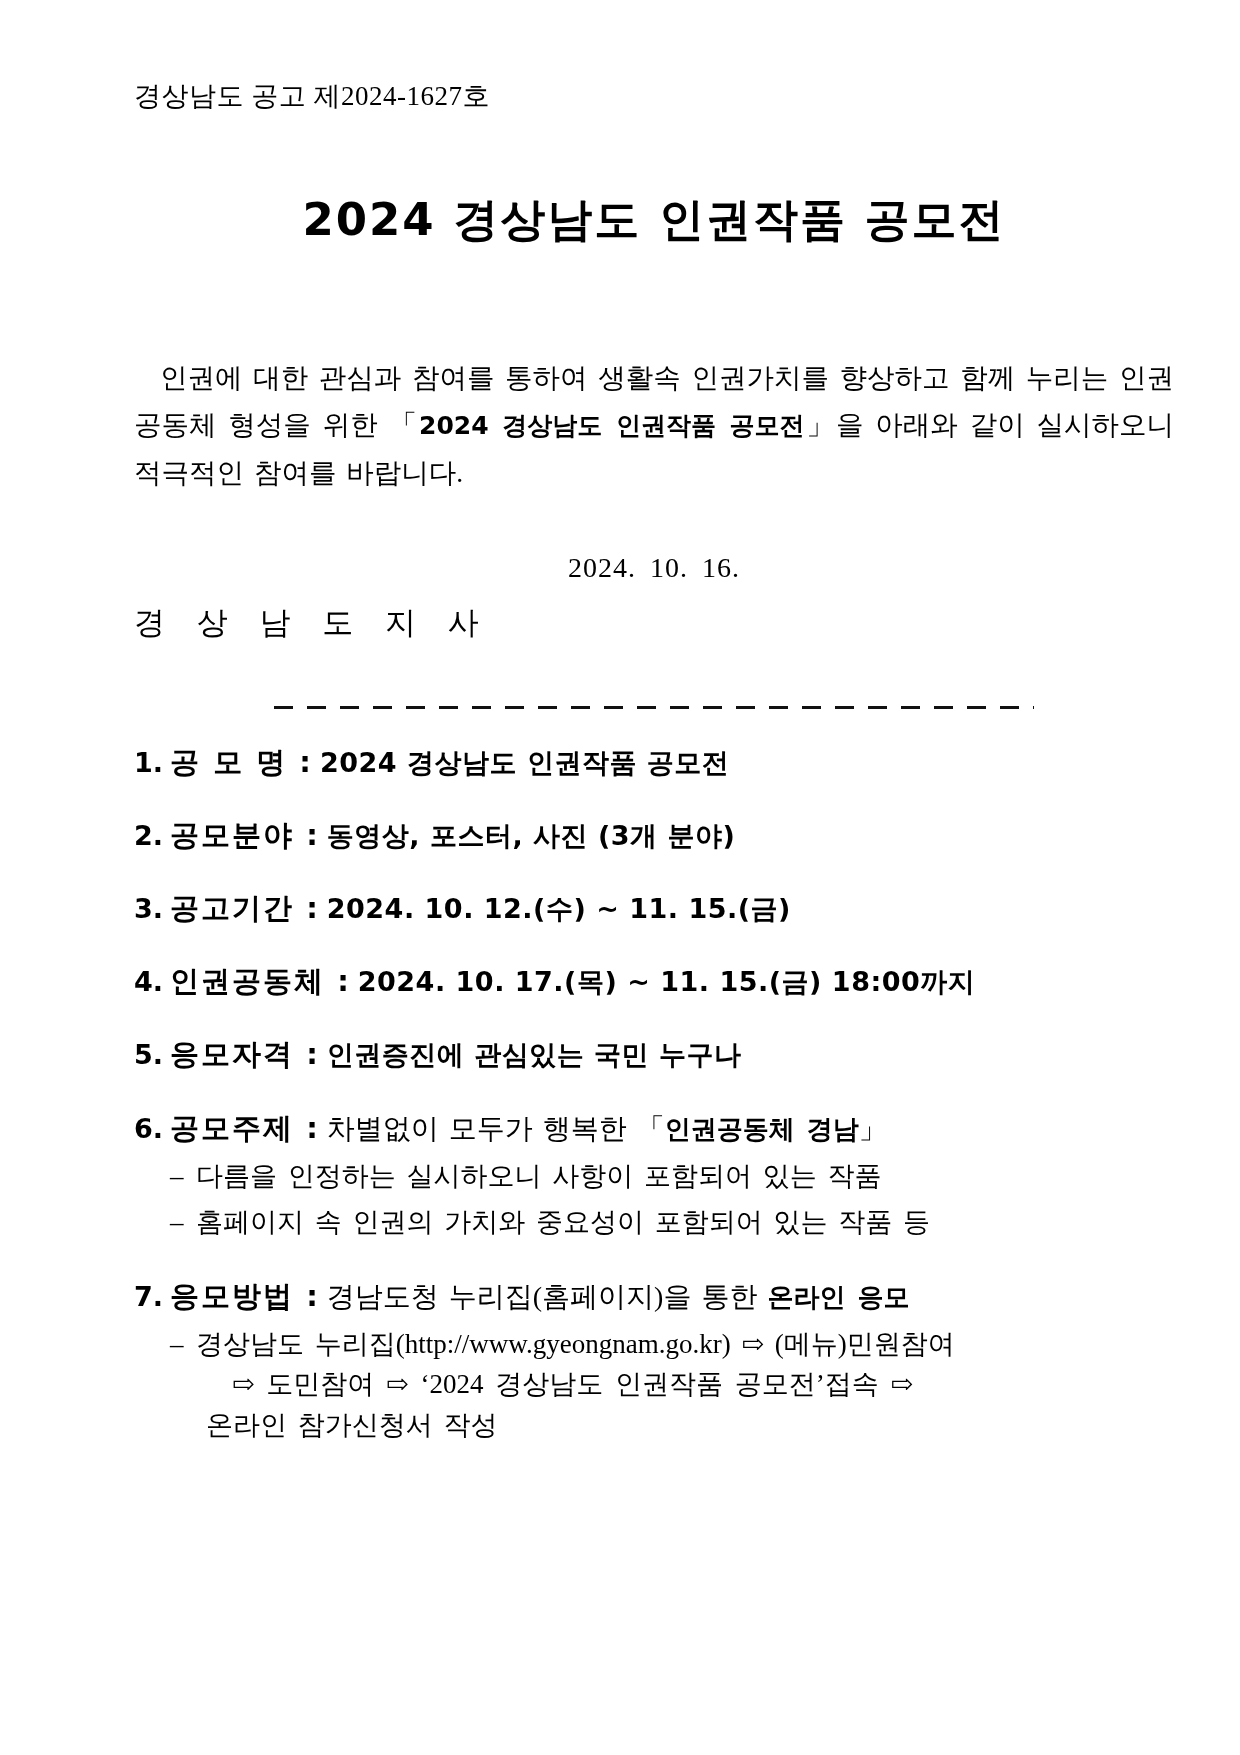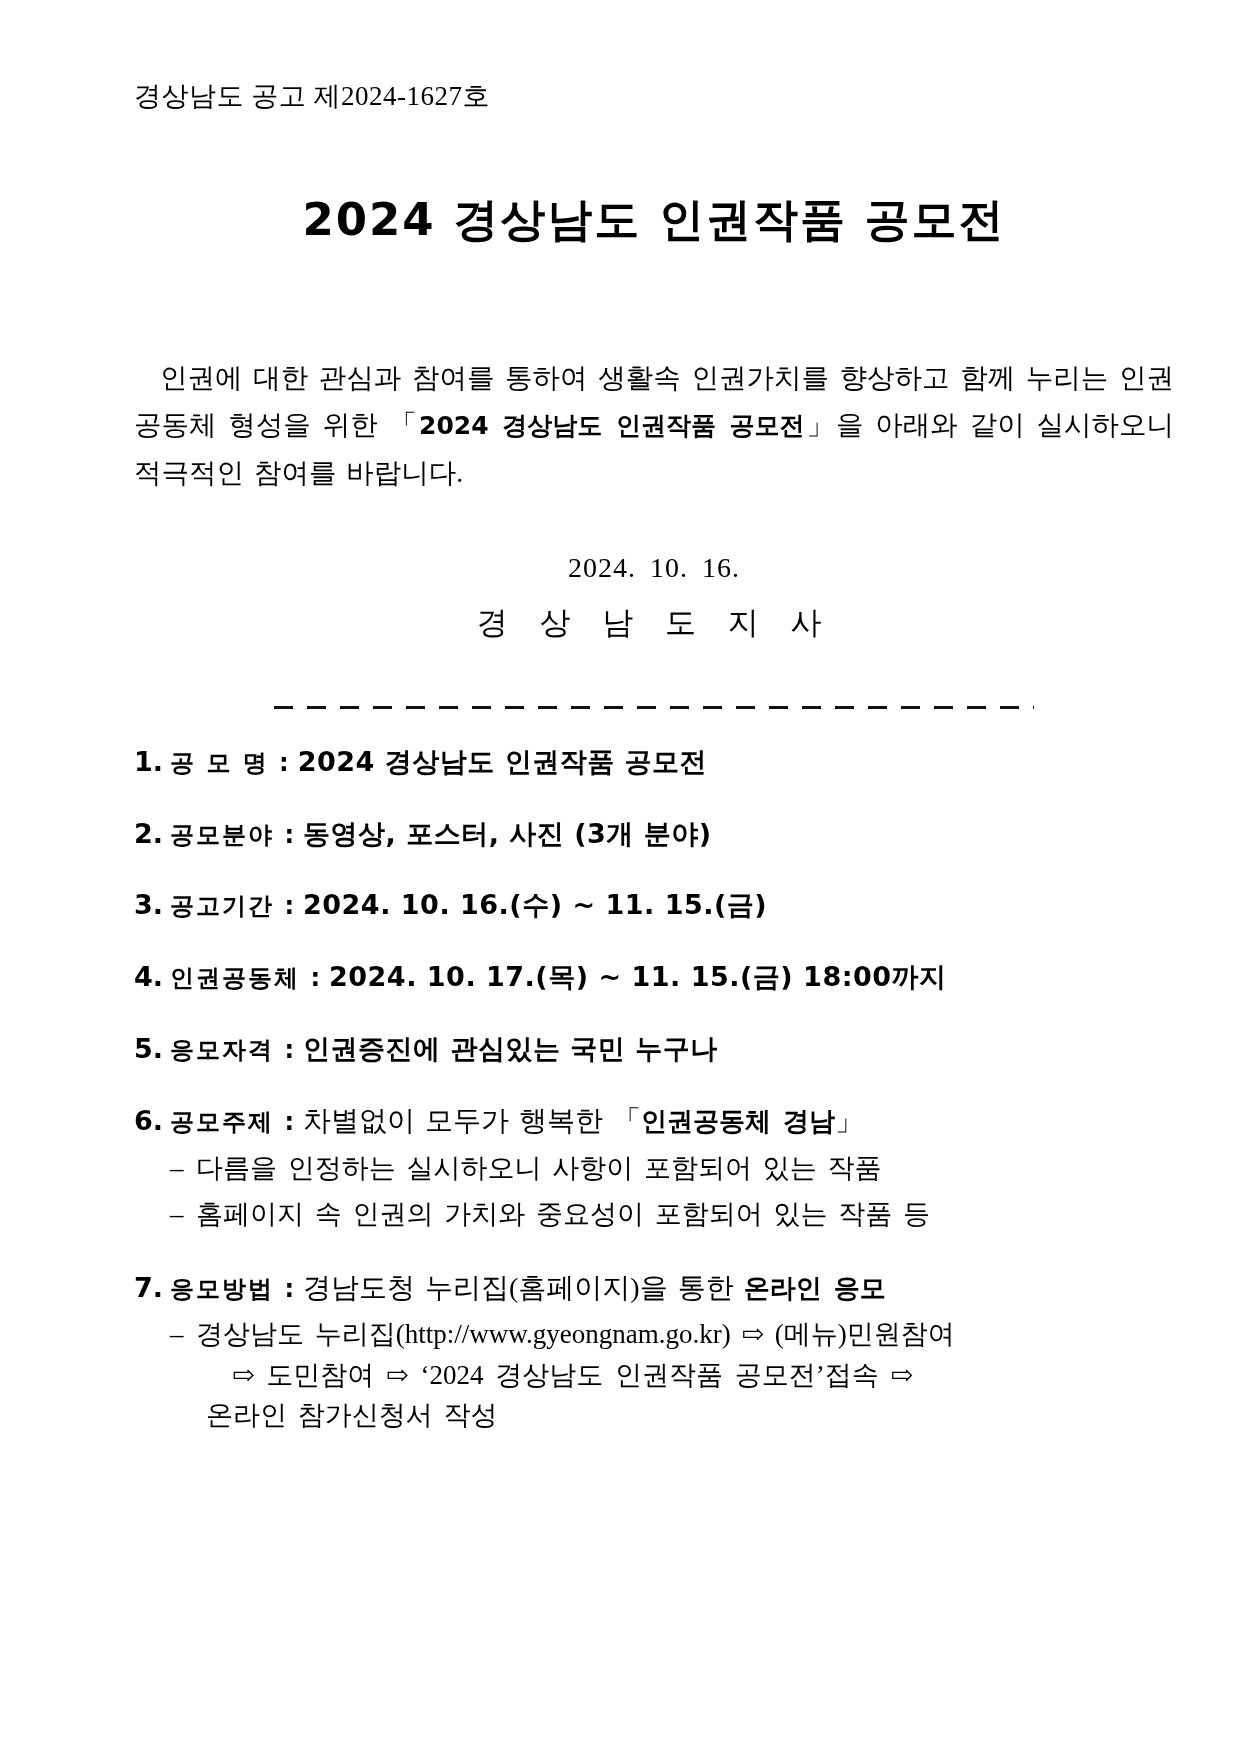--- a/index.html
+++ b/index.html
@@ -59,21 +59,21 @@
   }
 
   .date-line {
     text-align: center;
     font-size: 28px;
     margin-top: 56px;
     letter-spacing: 1px;
     word-spacing: 6px;
   }
   .signer {
-    text-align: center;
+    text-align: left;
     font-size: 31px;
     margin-top: 18px;
     letter-spacing: 10px;
     word-spacing: 4px;
   }
 
   .divider {
     margin: 62px auto 0 auto;
     width: 760px;
     height: 3px;
@@ -91,21 +91,21 @@
     line-height: 1.35;
   }
   li.item .num {
     font-family: "DejaVu Sans", "Liberation Sans", sans-serif;
     font-weight: bold;
     font-size: 27px;
   }
   li.item .label {
     font-family: "DejaVu Sans", "Liberation Sans", sans-serif;
     font-weight: bold;
-    font-size: 24px;
+    font-size: 29px;
     letter-spacing: 2px;
   }
   li.item .value-bold {
     font-family: "DejaVu Sans", "Liberation Sans", sans-serif;
     font-weight: bold;
     font-size: 27px;
     letter-spacing: 0.5px;
   }
   li.item .value-serif {
     font-family: "Liberation Serif", "DejaVu Serif", serif;
@@ -171,21 +171,21 @@
 
     <li class="item">
       <span class="num">2.</span>
       <span class="label">공모분야 :</span>
       <span class="value-bold">동영상, 포스터, 사진 (3개 분야)</span>
     </li>
 
     <li class="item">
       <span class="num">3.</span>
       <span class="label">공고기간 :</span>
-      <span class="value-bold">2024. 10. 16.(수) ~ 11. 15.(금)</span>
+      <span class="value-bold">2024. 10. 12.(수) ~ 11. 15.(금)</span>
     </li>
 
     <li class="item">
       <span class="num">4.</span>
       <span class="label">인권공동체 :</span>
       <span class="value-bold">2024. 10. 17.(목) ~ 11. 15.(금) 18:00까지</span>
     </li>
 
     <li class="item">
       <span class="num">5.</span>

